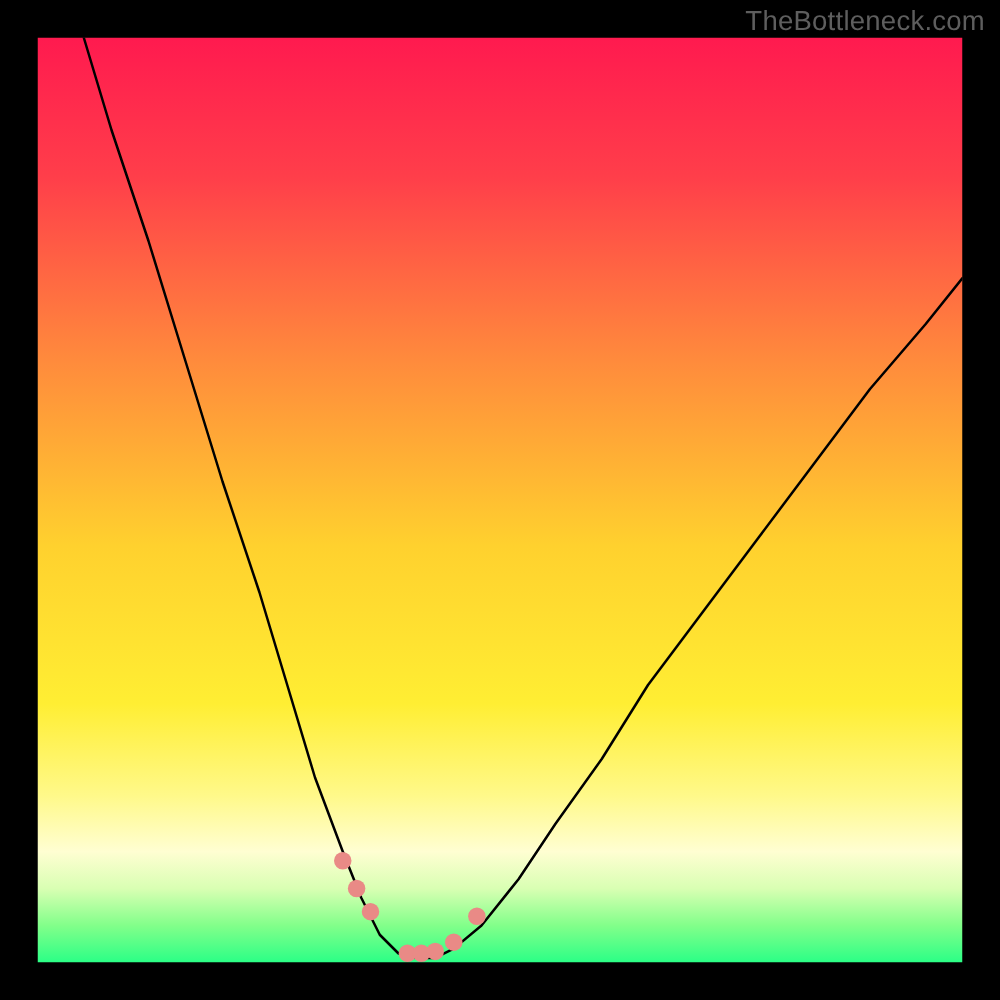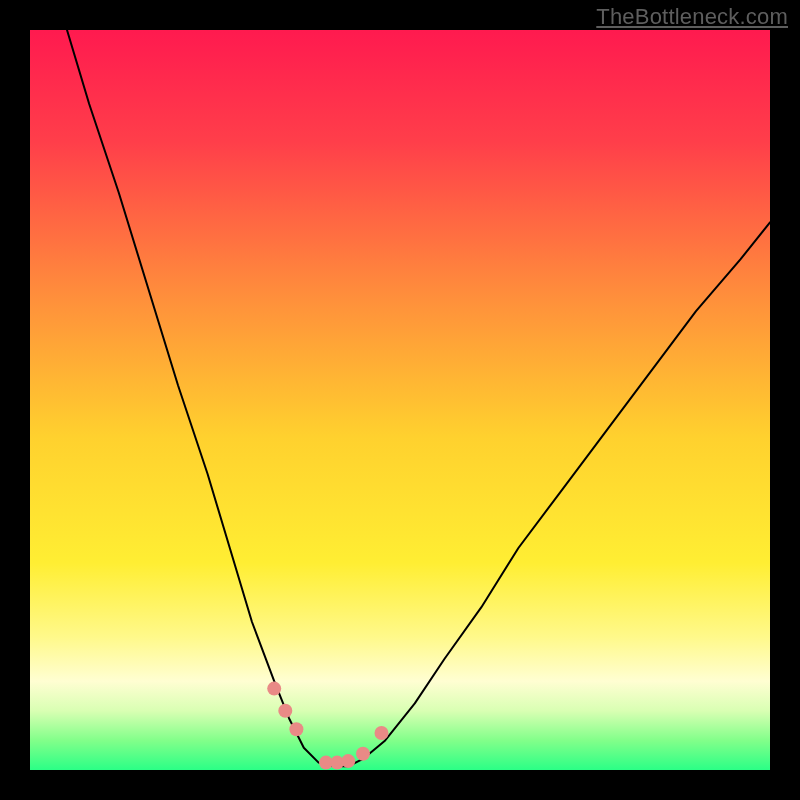--- a/index.html
+++ b/index.html
@@ -18,21 +18,20 @@
   }
   .watermark {
     position: absolute;
     top: 4px;
     right: 12px;
     color: #5e5e5e;
     font-size: 22px;
     font-weight: 500;
     letter-spacing: 0.2px;
     z-index: 10;
-    text-decoration: underline;
   }
   .plot {
     position: absolute;
     left: 30px;
     top: 30px;
     width: 740px;
     height: 740px;
   }
   .plot svg {
     display: block;

